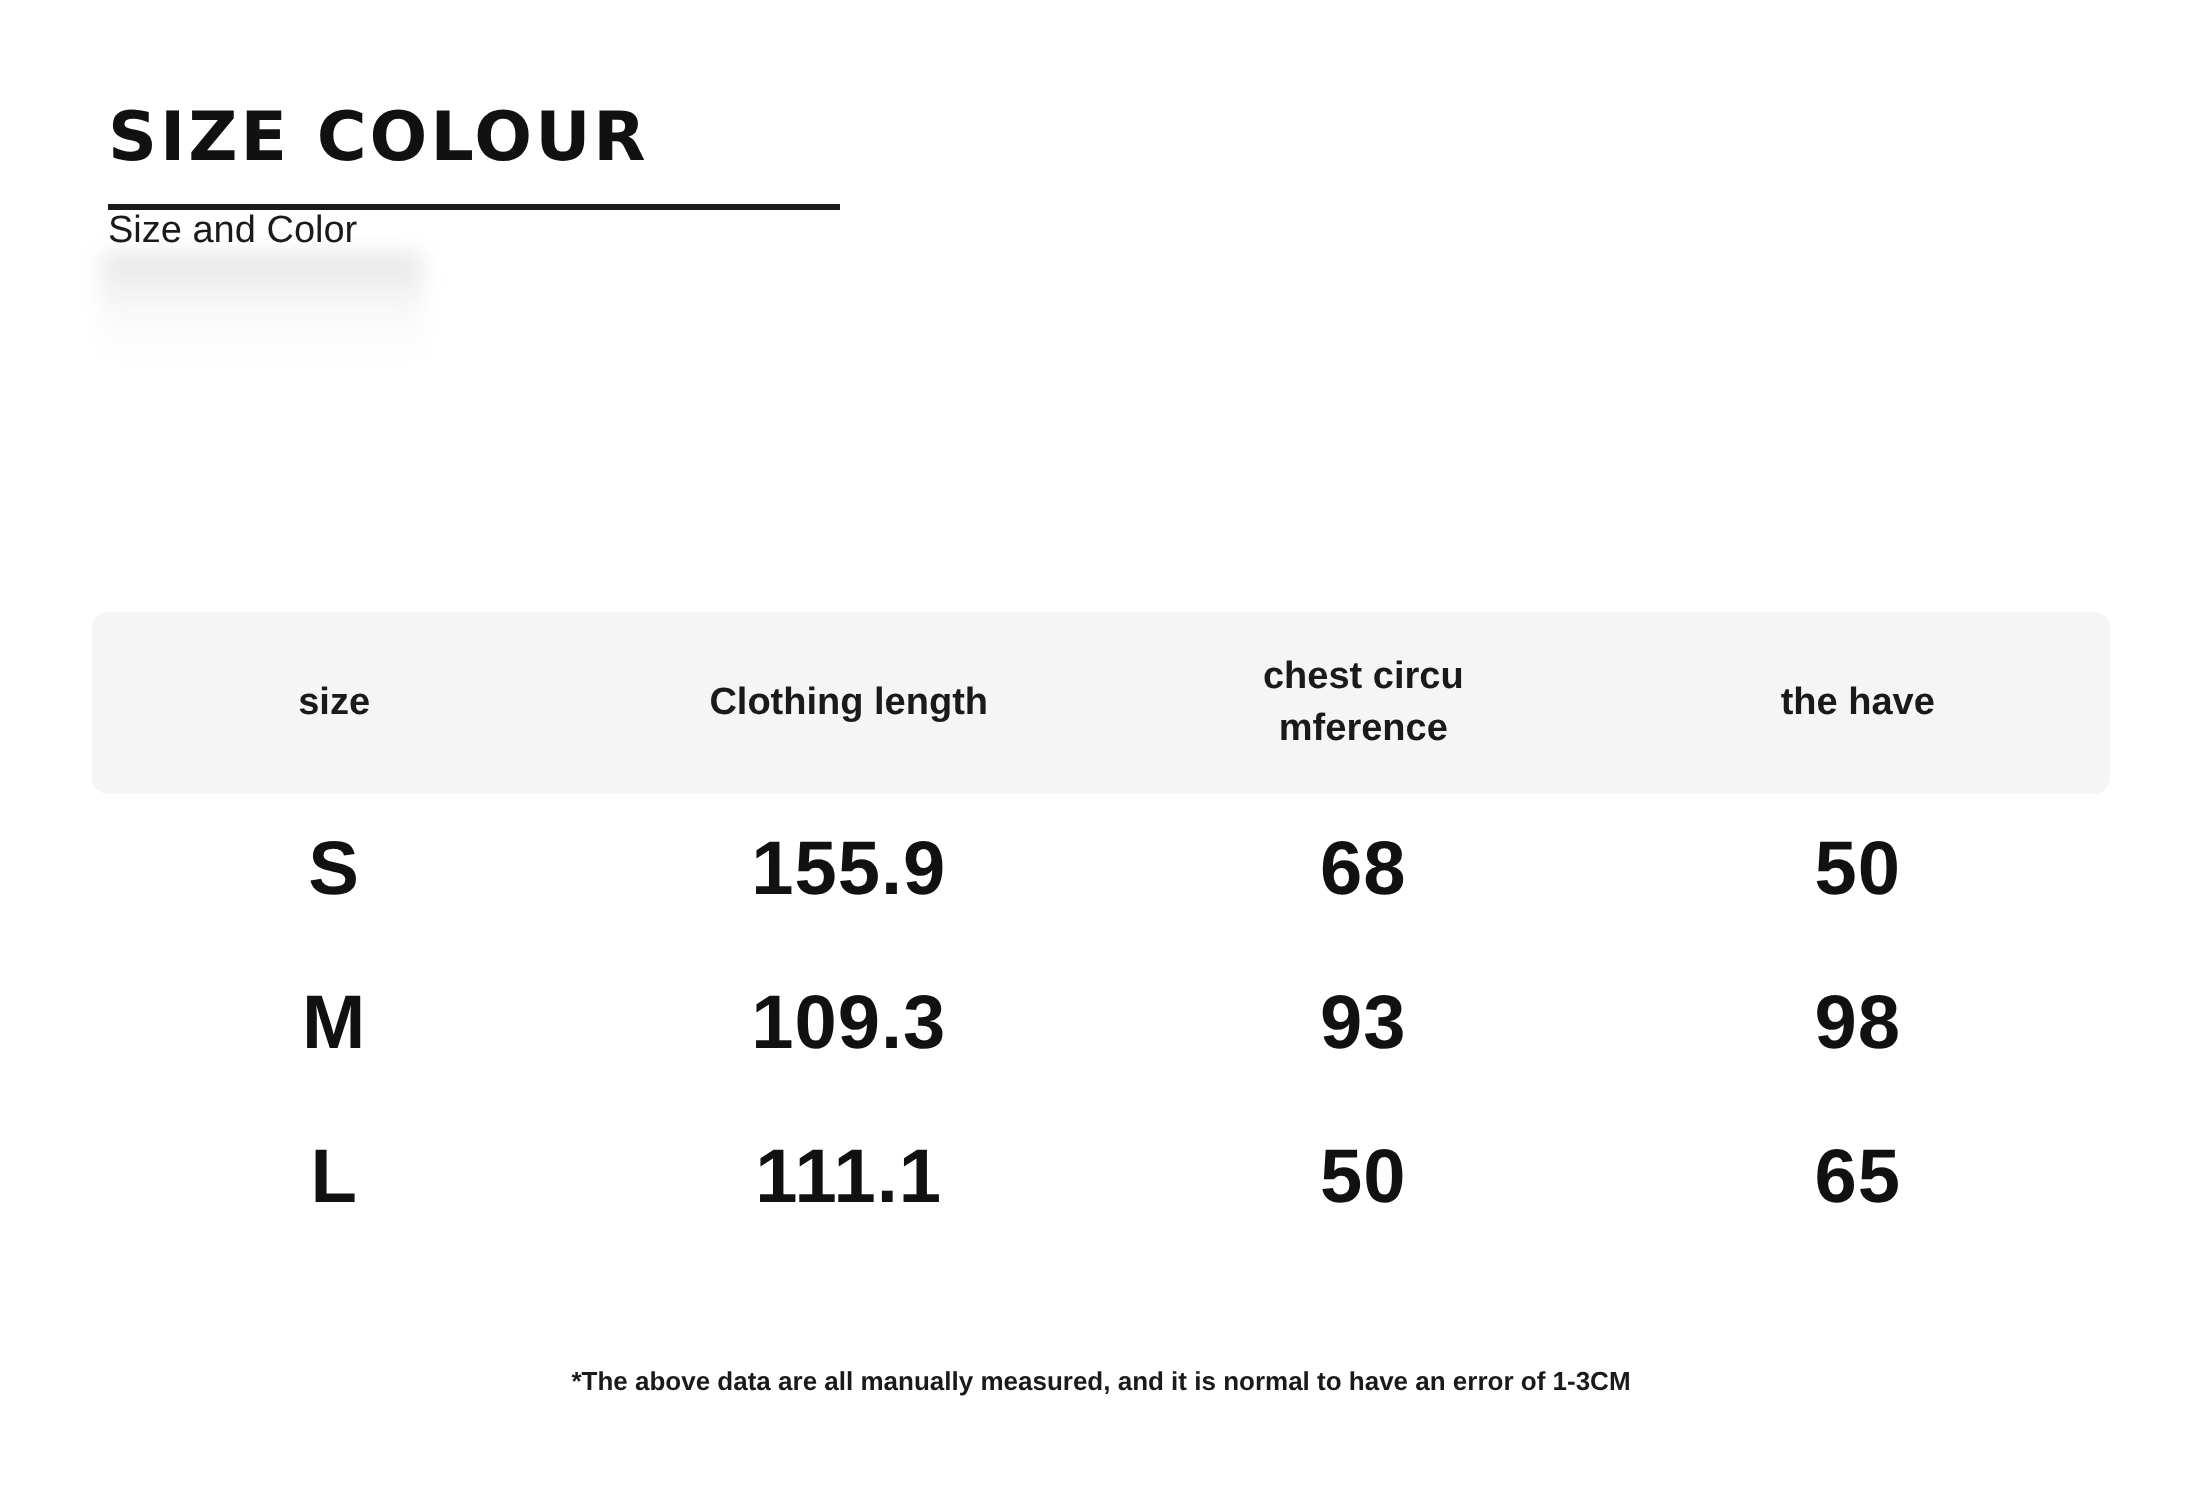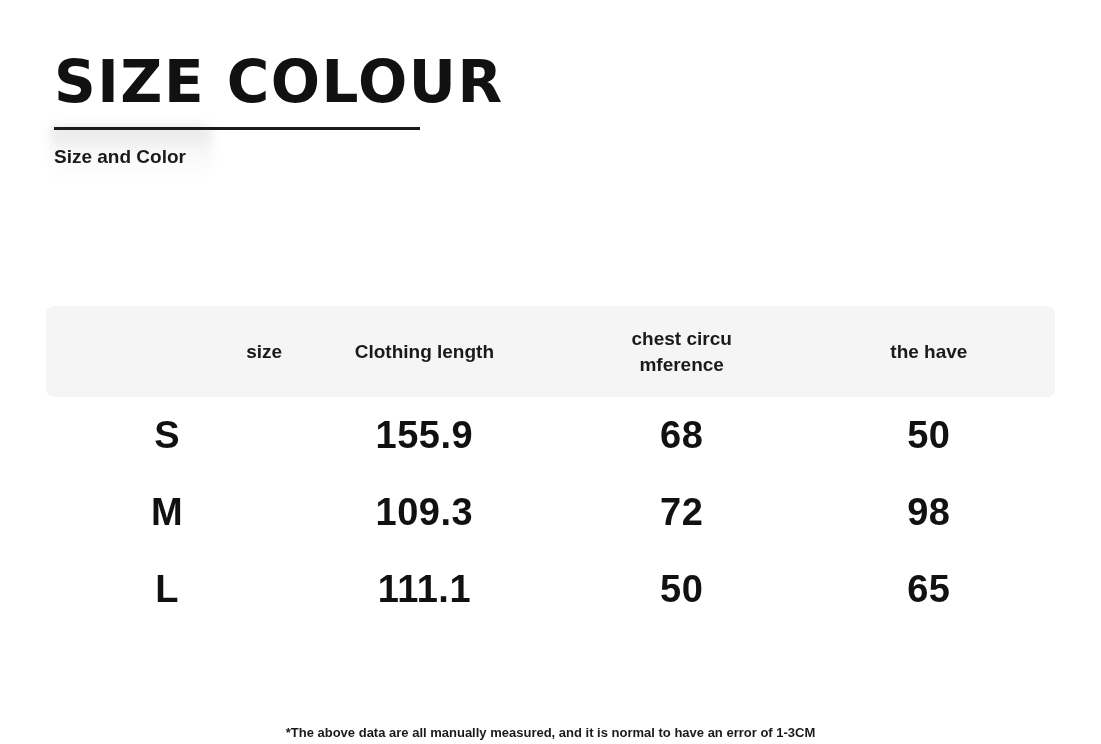--- a/index.html
+++ b/index.html
@@ -24,38 +24,37 @@
   }
 
   
   .header {
     position: absolute;
     left: 54px;
     top: 52px;
     width: 600px;
   }
   .header-title {
-    font-size: 58px;
+    font-size: 34px;
     font-weight: 800;
     letter-spacing: 1.5px;
     line-height: 1.05;
     color: #111111;
     margin: 0;
     font-family: "DejaVu Sans", sans-serif;
   }
   .header-rule {
     width: 366px;
     height: 3px;
     background: #1a1a1a;
     margin-top: 14px;
   }
   .header-sub {
-    margin-top: 16px;
     font-size: 19px;
-    font-weight: 700;
+    font-weight: 400;
     color: #1a1a1a;
     font-family: "Liberation Sans", sans-serif;
     position: relative;
     display: inline-block;
   }
   
   .smudge {
     position: absolute;
     left: 50px;
     top: 126px;
@@ -90,21 +89,20 @@
     text-align: center;
     vertical-align: middle;
     height: 70px;
     box-sizing: border-box;
     line-height: 1.35;
     font-family: "Liberation Sans", sans-serif;
   }
   table.size-table thead th:first-child {
     border-top-left-radius: 8px;
     border-bottom-left-radius: 8px;
-    text-align: right;
   }
   table.size-table thead th:last-child {
     border-top-right-radius: 8px;
     border-bottom-right-radius: 8px;
   }
   table.size-table tbody td {
     text-align: center;
     vertical-align: middle;
     height: 75px;
     font-size: 38px;
@@ -129,21 +127,20 @@
   .footnote {
     position: absolute;
     left: 0;
     right: 0;
     top: 683px;
     text-align: center;
     font-size: 13px;
     font-weight: 600;
     color: #1a1a1a;
     font-family: "Liberation Sans", sans-serif;
-    margin-top: 42px;
   }
 </style>
 </head>
 <body>
 
 <div class="page">
 
   <div class="smudge"></div>
 
   <div class="header">
@@ -167,21 +164,21 @@
       <tbody>
         <tr>
           <td>S</td>
           <td>155.9</td>
           <td>68</td>
           <td>50</td>
         </tr>
         <tr>
           <td>M</td>
           <td>109.3</td>
-          <td>72</td>
+          <td>93</td>
           <td>98</td>
         </tr>
         <tr>
           <td>L</td>
           <td>111.1</td>
           <td>50</td>
           <td>65</td>
         </tr>
       </tbody>
     </table>

